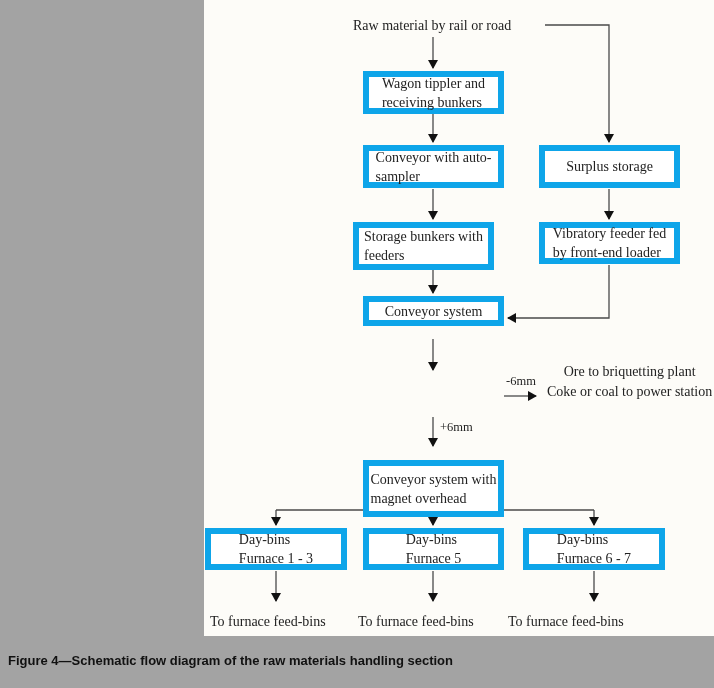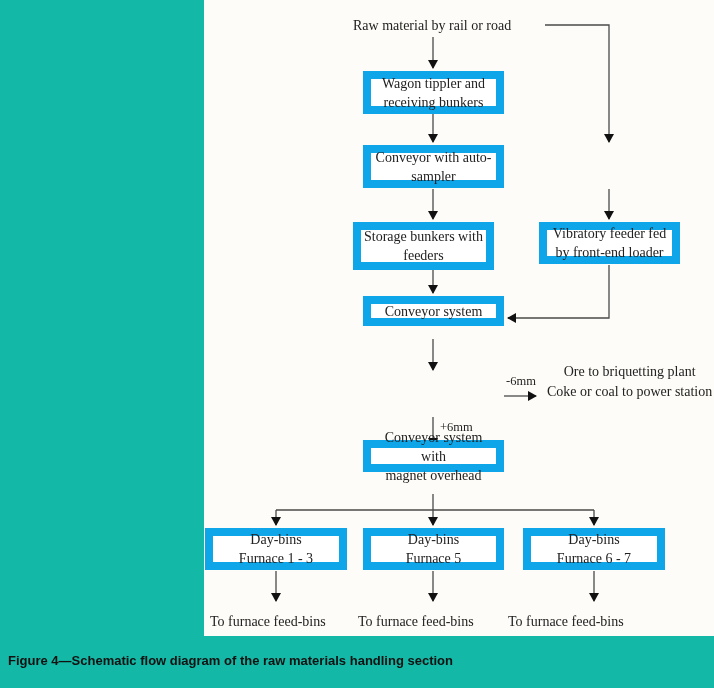--- a/index.html
+++ b/index.html
@@ -1,44 +1,44 @@
 <!DOCTYPE html>
 <html><head>
 <meta charset="utf-8">
 <style>
   html, body { margin: 0; padding: 0; background: #ffffff; }
   body { font-family: "Liberation Serif", serif; color: #222; }
   #stage {
     position: relative;
     width: 714px;
     height: 688px;
-    background: #14b8a6;
+    background: #a3a3a3;
     overflow: hidden;
   }
   #panel {
     position: absolute;
     left: 204px; top: 0;
     width: 510px; height: 636px;
     background: #fdfcf8;
   }
   svg.connectors {
     position: absolute;
     left: 0; top: 0;
     width: 714px; height: 688px;
     pointer-events: none;
   }
   .node {
     position: absolute;
     box-sizing: border-box;
     background: #ffffff;
-    border: 8px solid #0ea5e9;
+    border: 6px solid #0ea5e9;
     display: flex;
     align-items: center;
     justify-content: center;
-    text-align: center;
+    text-align: left;
     font-size: 14px;
     line-height: 19px;
     white-space: pre-line;
   }
   .floatlabel {
     position: absolute;
     font-size: 14px;
     line-height: 20px;
     white-space: pre-line;
   }
@@ -48,21 +48,21 @@
     line-height: 14px;
   }
   
   .n-wagon     { left: 363px; top: 71px;  width: 141px; height: 43px; }
   .n-convauto  { left: 363px; top: 145px; width: 141px; height: 43px; }
   .n-surplus   { left: 539px; top: 145px; width: 141px; height: 43px; }
   .n-storage   { left: 353px; top: 222px; width: 141px; height: 48px; }
   .n-vibratory { left: 539px; top: 222px; width: 141px; height: 42px; }
   .n-convsys   { left: 363px; top: 296px; width: 141px; height: 30px; }
   .n-screens   { left: 363px; top: 373px; width: 141px; height: 43px; }
-  .n-convmag   { left: 363px; top: 440px; width: 141px; height: 32px; }
+  .n-convmag   { left: 363px; top: 460px; width: 141px; height: 57px; }
   .n-daybins1  { left: 205px; top: 528px; width: 142px; height: 42px; }
   .n-daybins2  { left: 363px; top: 528px; width: 141px; height: 42px; }
   .n-daybins3  { left: 523px; top: 528px; width: 142px; height: 42px; }
   
   .t-source  { left: 353px; top: 16px; }
   .t-minus   { left: 506px; top: 374px; }
   .t-plus    { left: 440px; top: 420px; }
   .t-orenote { left: 547px; top: 362px; text-align: center; }
   .t-out1    { left: 210px; top: 612px; }
   .t-out2    { left: 358px; top: 612px; }
@@ -110,20 +110,21 @@
       <path d="M594,571 L594,601" marker-end="url(#arw)"></path>
     </g>
   </svg>
 
   <div class="floatlabel t-source">Raw material by rail or road</div>
 
   <div class="node n-wagon">Wagon tippler and
 receiving bunkers</div>
   <div class="node n-convauto">Conveyor with auto-
 sampler</div>
+  <div class="node n-surplus">Surplus storage</div>
   <div class="node n-storage">Storage bunkers with
 feeders</div>
   <div class="node n-vibratory">Vibratory feeder fed
 by front-end loader</div>
   <div class="node n-convsys">Conveyor system</div>
   <div class="node n-convmag">Conveyor system with
 magnet overhead</div>
   <div class="node n-daybins1">Day-bins
 Furnace 1 - 3</div>
   <div class="node n-daybins2">Day-bins

